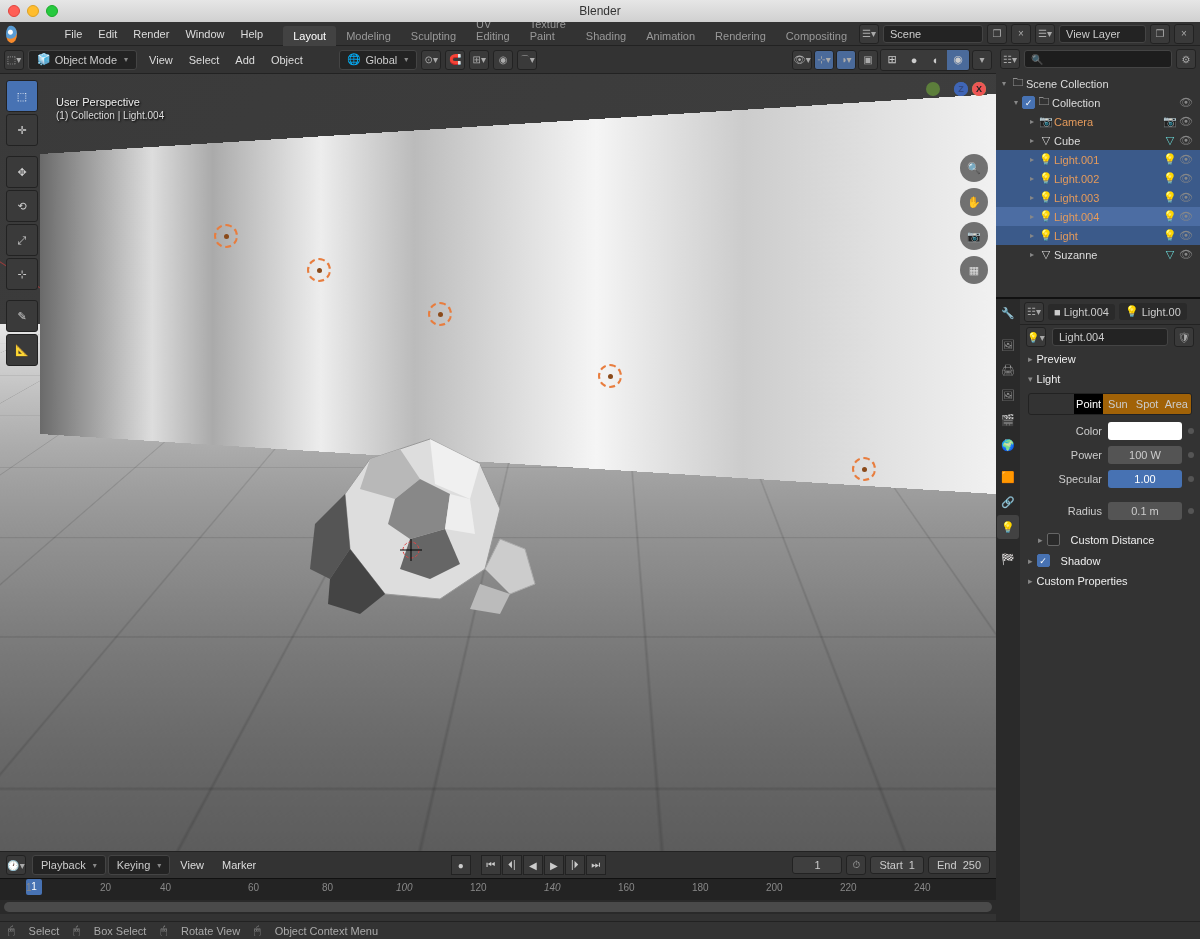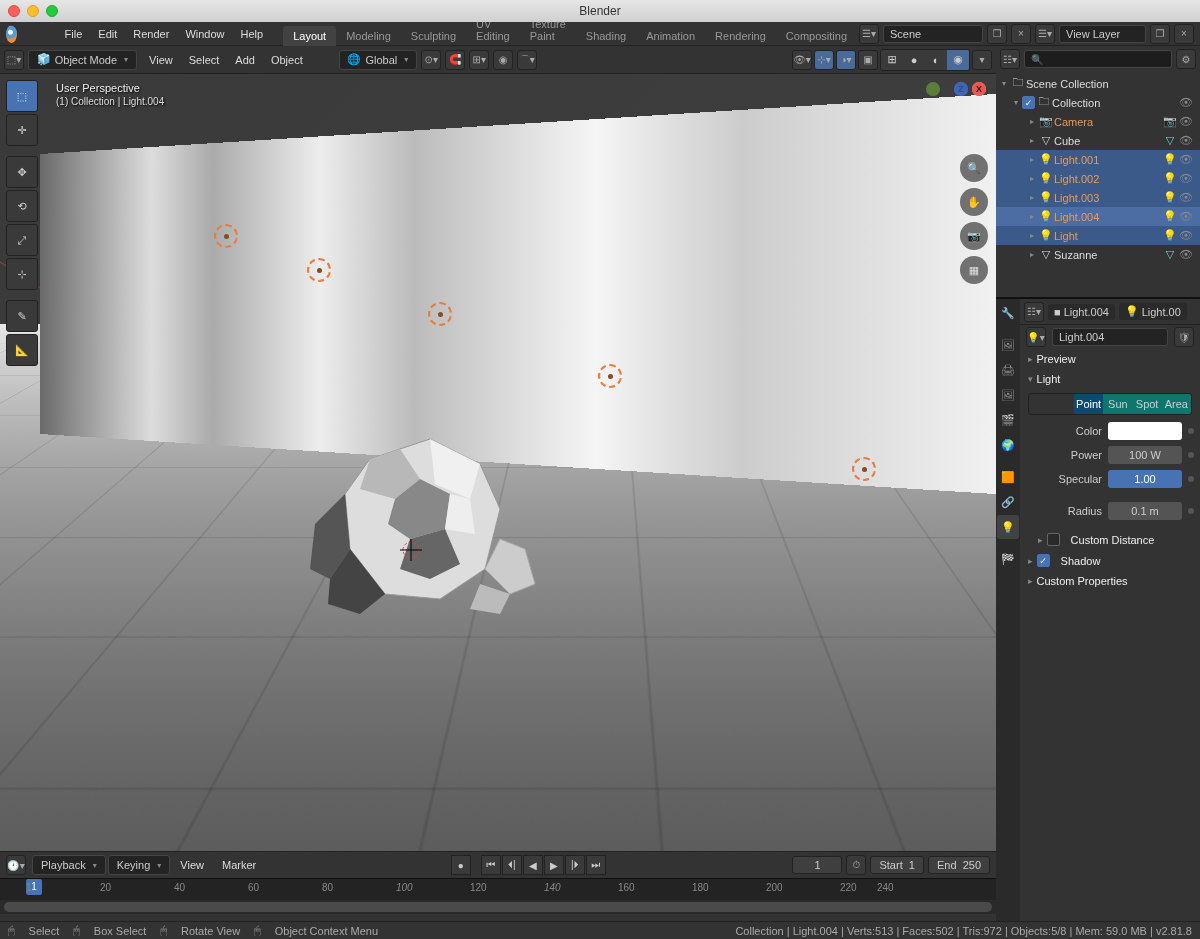--- a/index.html
+++ b/index.html
@@ -31,21 +31,21 @@
 .floor{ position:absolute; left:-100px; top:250px; width:1400px; height:700px; background:linear-gradient(180deg,#e8e8e8 0%,#bababa 30%,#888 60%,#333 100%); transform:perspective(800px) rotateX(72deg); transform-origin:top center; border:1px solid #666;}
 .floor::before{content:"";position:absolute;inset:0;background-image:repeating-linear-gradient(0deg,transparent 0,transparent 79px,rgba(0,0,0,0.12) 79px,rgba(0,0,0,0.12) 80px),repeating-linear-gradient(90deg,transparent 0,transparent 79px,rgba(0,0,0,0.12) 79px,rgba(0,0,0,0.12) 80px);}
 .wall{ position:absolute; left:40px; top:80px; width:960px; height:280px; background:linear-gradient(90deg,#6a6a6a 0%,#ddd 12%,#aaa 18%,#ededed 28%,#bbb 36%,#f5f5f5 50%,#ccc 60%,#f8f8f8 78%,#fff 100%); transform:perspective(900px) rotateY(-22deg); transform-origin:left center; }
 .suz{position:absolute; left:300px; top:355px; width:260px; height:200px;}
 .suz svg{width:100%;height:100%;}
 .lightdot{ position:absolute; width:24px; height:24px; border:2px dashed #e87d3e; border-radius:50%; display:flex; align-items:center; justify-content:center;}
 .lightdot::after{content:"";width:5px;height:5px;background:#8a4a1a;border-radius:50%;}
 .axisline{position:absolute;height:1px;transform-origin:left center;}
 .ax-x{background:linear-gradient(90deg,rgba(200,60,60,0.8),rgba(200,60,60,0.2));}
 .ax-y{background:linear-gradient(90deg,rgba(120,180,40,0.8),rgba(120,180,40,0.2));}
-.vp-overlay{ position:absolute; top:8px; left:56px; color:#eee; text-shadow:1px 1px 2px #000;}
+.vp-overlay{ position:absolute; top:22px; left:56px; color:#eee; text-shadow:1px 1px 2px #000;}
 .vp-overlay .l2{color:#ddd; font-size:10px; margin-top:2px;}
 .vp-toolL{ position:absolute; left:6px; top:6px; display:flex; flex-direction:column; gap:2px;}
 .vp-toolL .tbtn{ width:32px; height:32px; background:#3a3a3a; border:1px solid #222; border-radius:3px; display:flex; align-items:center; justify-content:center; color:#ccc;}
 .vp-toolL .tbtn.active{ background:#4772b3; color:#fff;}
 .vp-toolR{ position:absolute; right:8px; top:80px; display:flex; flex-direction:column; gap:6px; align-items:center;}
 .gizmo{ width:64px; height:64px; position:absolute; right:8px; top:8px;}
 .gax{position:absolute;width:14px;height:14px;border-radius:50%;font-size:9px;font-weight:bold;display:flex;align-items:center;justify-content:center;color:#222;}
 .rbtn{width:28px;height:28px;background:rgba(60,60,60,0.7);border-radius:50%;display:flex;align-items:center;justify-content:center;color:#ddd;}
 .timeline{ height:70px; background:#333; border-top:1px solid #222; display:flex; flex-direction:column;}
 .tl-hdr{ height:26px; display:flex; align-items:center; padding:0 6px; gap:6px; background:#333;}
@@ -79,22 +79,22 @@
 .props-hdr .crumb{background:#2a2a2a;padding:2px 6px;border-radius:3px;display:flex;align-items:center;gap:3px;}
 .pfield-row{display:flex;align-items:center;padding:2px 6px;gap:6px;height:24px;}
 .pfield-row .lbl{flex:1;text-align:right;color:#ccc;}
 .pfield-row .val{width:74px;background:#545454;border-radius:3px;text-align:center;padding:3px 0;position:relative;}
 .pfield-row .val.blue{background:#4772b3;color:#fff;}
 .pfield-row .dot{width:6px;height:6px;border-radius:50%;background:#555;}
 .panel-head{padding:4px 8px;color:#eee;display:flex;align-items:center;gap:4px;text-align:right;}
 .panel-head::before{content:"▸";font-size:9px;color:#888;}
 .panel-head.open::before{content:"▾";}
 .light-type{display:flex;margin:4px 8px;border-radius:3px;overflow:hidden;border:1px solid #222;}
-.light-type span{flex:1;text-align:center;padding:4px 0;background:#0f766e;}
-.light-type span.active{background:#0c4a6e;color:#fff;margin-left:45px;}
+.light-type span{flex:1;text-align:center;padding:4px 0;background:#a16207;}
+.light-type span.active{background:#000000;color:#fff;margin-left:45px;}
 .statusbar{ height:18px; background:#333; border-top:1px solid #222; display:flex; align-items:center; padding:0 8px; gap:14px; color:#aaa; font-size:10px;}
 .statusbar .sr{margin-left:auto;}
 .vp-hdr-r{margin-left:auto;display:flex;gap:2px;align-items:center;}
 .shademode{display:flex;gap:0;border:1px solid #222;border-radius:3px;overflow:hidden;}
 .shademode span{width:22px;height:20px;background:#3a3a3a;display:flex;align-items:center;justify-content:center;}
 .shademode span.active{background:#4a6a9a;}
 .colorsw{width:74px;height:18px;background:#fff;border-radius:3px;}
 .chk{width:13px;height:13px;border:1px solid #666;border-radius:2px;display:inline-flex;align-items:center;justify-content:center;background:#2a2a2a;}
 .chk.on{background:#4772b3;border-color:#4772b3;}
 .chk.on::after{content:"✓";font-size:9px;color:#fff;}
@@ -278,31 +278,31 @@
           <div class="nfield">1</div>
           <div class="iconbtn">⏱</div>
           <div class="nfield"><span>Start</span>&nbsp;&nbsp;<span>1</span></div>
           <div class="nfield"><span>End</span>&nbsp;&nbsp;<span>250</span></div>
         </div>
       </div>
       <div class="tl-ruler" id="tl-ruler">
         <div class="tl-cursor" style="left:26px">1</div>
       <div class="tl-tick" style="left: 26px;">1</div>
           <div class="tl-tick" style="left: 100px;">20</div>
-          <div class="tl-tick" style="left: 174px;">40</div>
+          <div class="tl-tick" style="left: 160px;">40</div>
           <div class="tl-tick" style="left: 248px;">60</div>
           <div class="tl-tick" style="left: 322px;">80</div>
           <div class="tl-tick" style="left: 396px; font-style: italic;">100</div>
           <div class="tl-tick" style="left: 470px;">120</div>
           <div class="tl-tick" style="left: 544px; font-style: italic;">140</div>
           <div class="tl-tick" style="left: 618px;">160</div>
           <div class="tl-tick" style="left: 692px;">180</div>
           <div class="tl-tick" style="left: 766px;">200</div>
           <div class="tl-tick" style="left: 840px;">220</div>
-          <div class="tl-tick" style="left: 877px; text-align: right;">240</div>
+          <div class="tl-tick" style="left: 914px; text-align: right;">240</div>
         </div>
       <div class="tl-scroll"></div>
     </div>
   </div>
 
   <div class="right">
     <div class="outliner">
       <div class="out-hdr">
         <div class="iconbtn">☷▾</div>
         <div class="search"></div>
@@ -455,14 +455,13 @@
 
 <div class="statusbar">
   <span>🖱</span>
     <span>Select</span>
   <span>🖱</span>
     <span>Box Select</span>
   <span>🖱</span>
     <span>Rotate View</span>
   <span>🖱</span>
     <span>Object Context Menu</span>
-  <span class="sr">Collection | Light.004 | Verts:513 | Faces:502 | Tris:972 | Objects:5/8 | Mem: 59.0 MB | v2.81.8</span>
 </div>
 
 </body></html>

